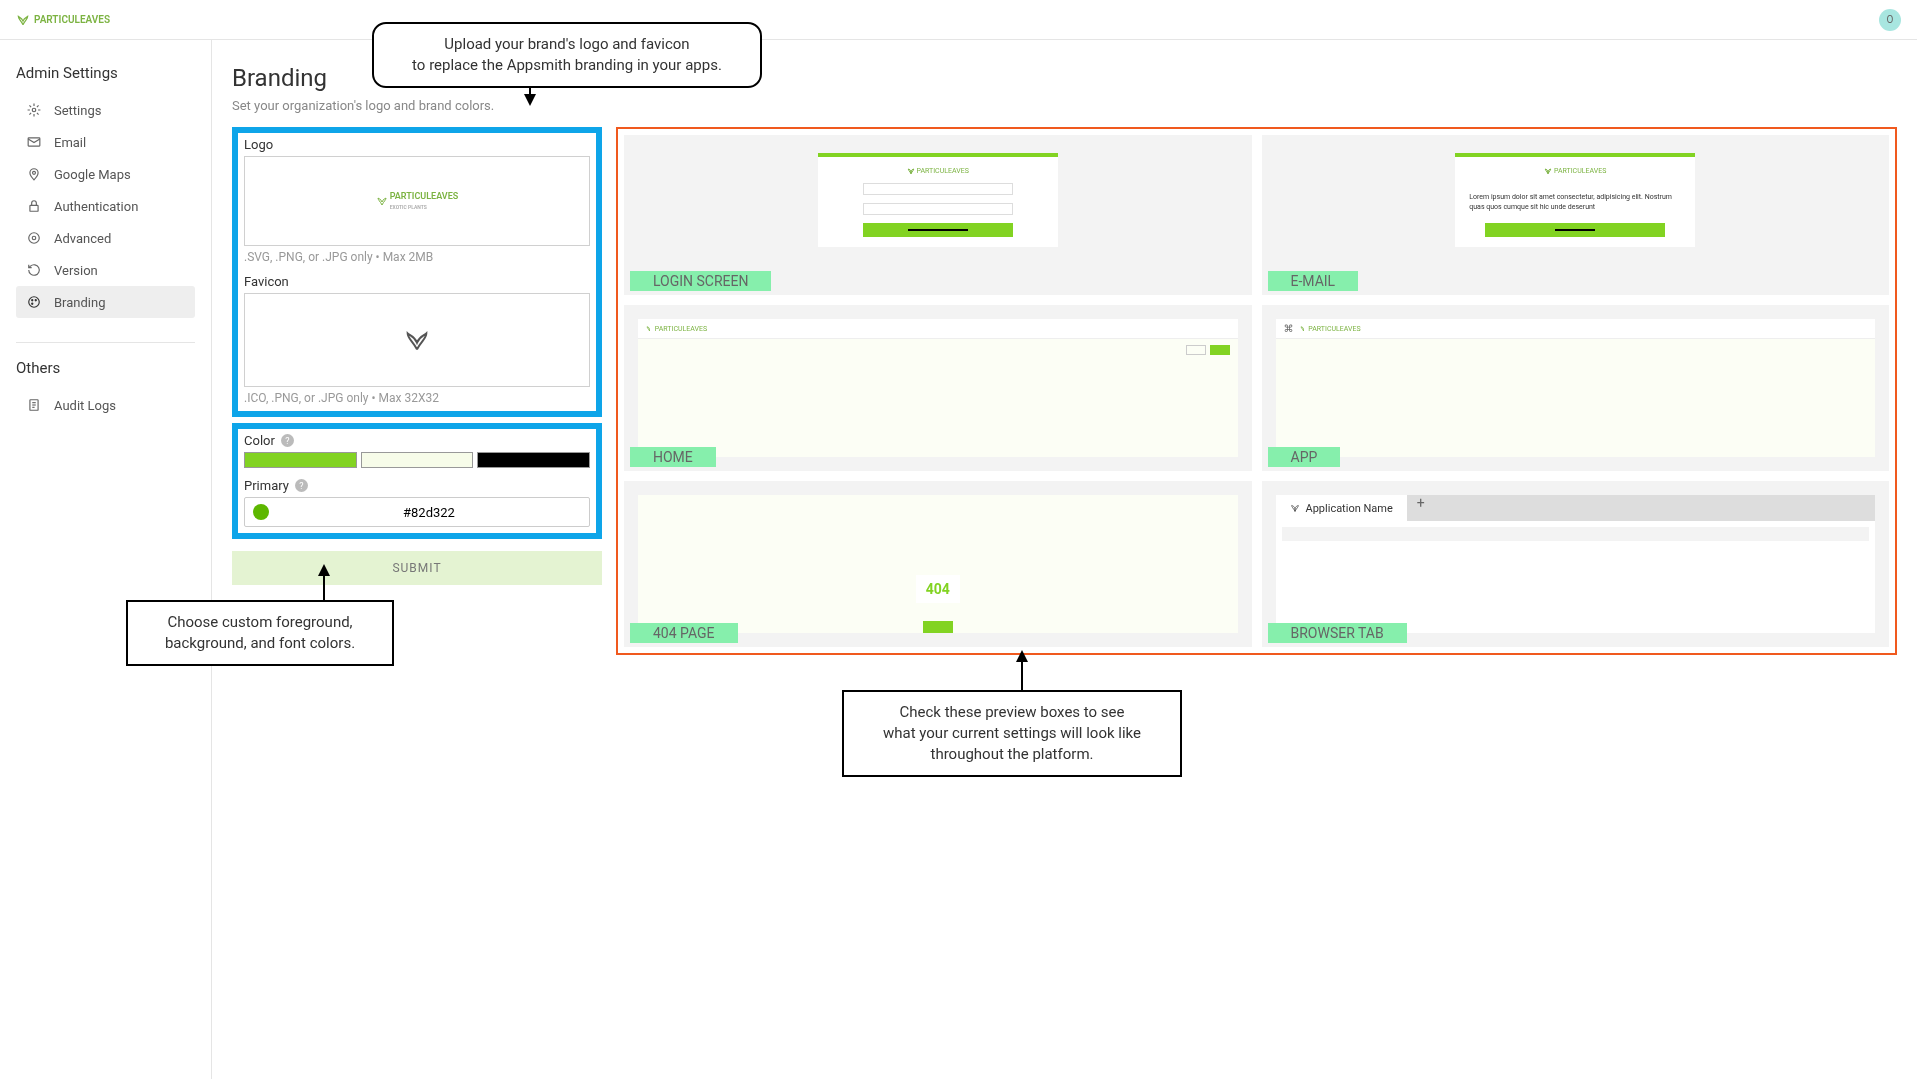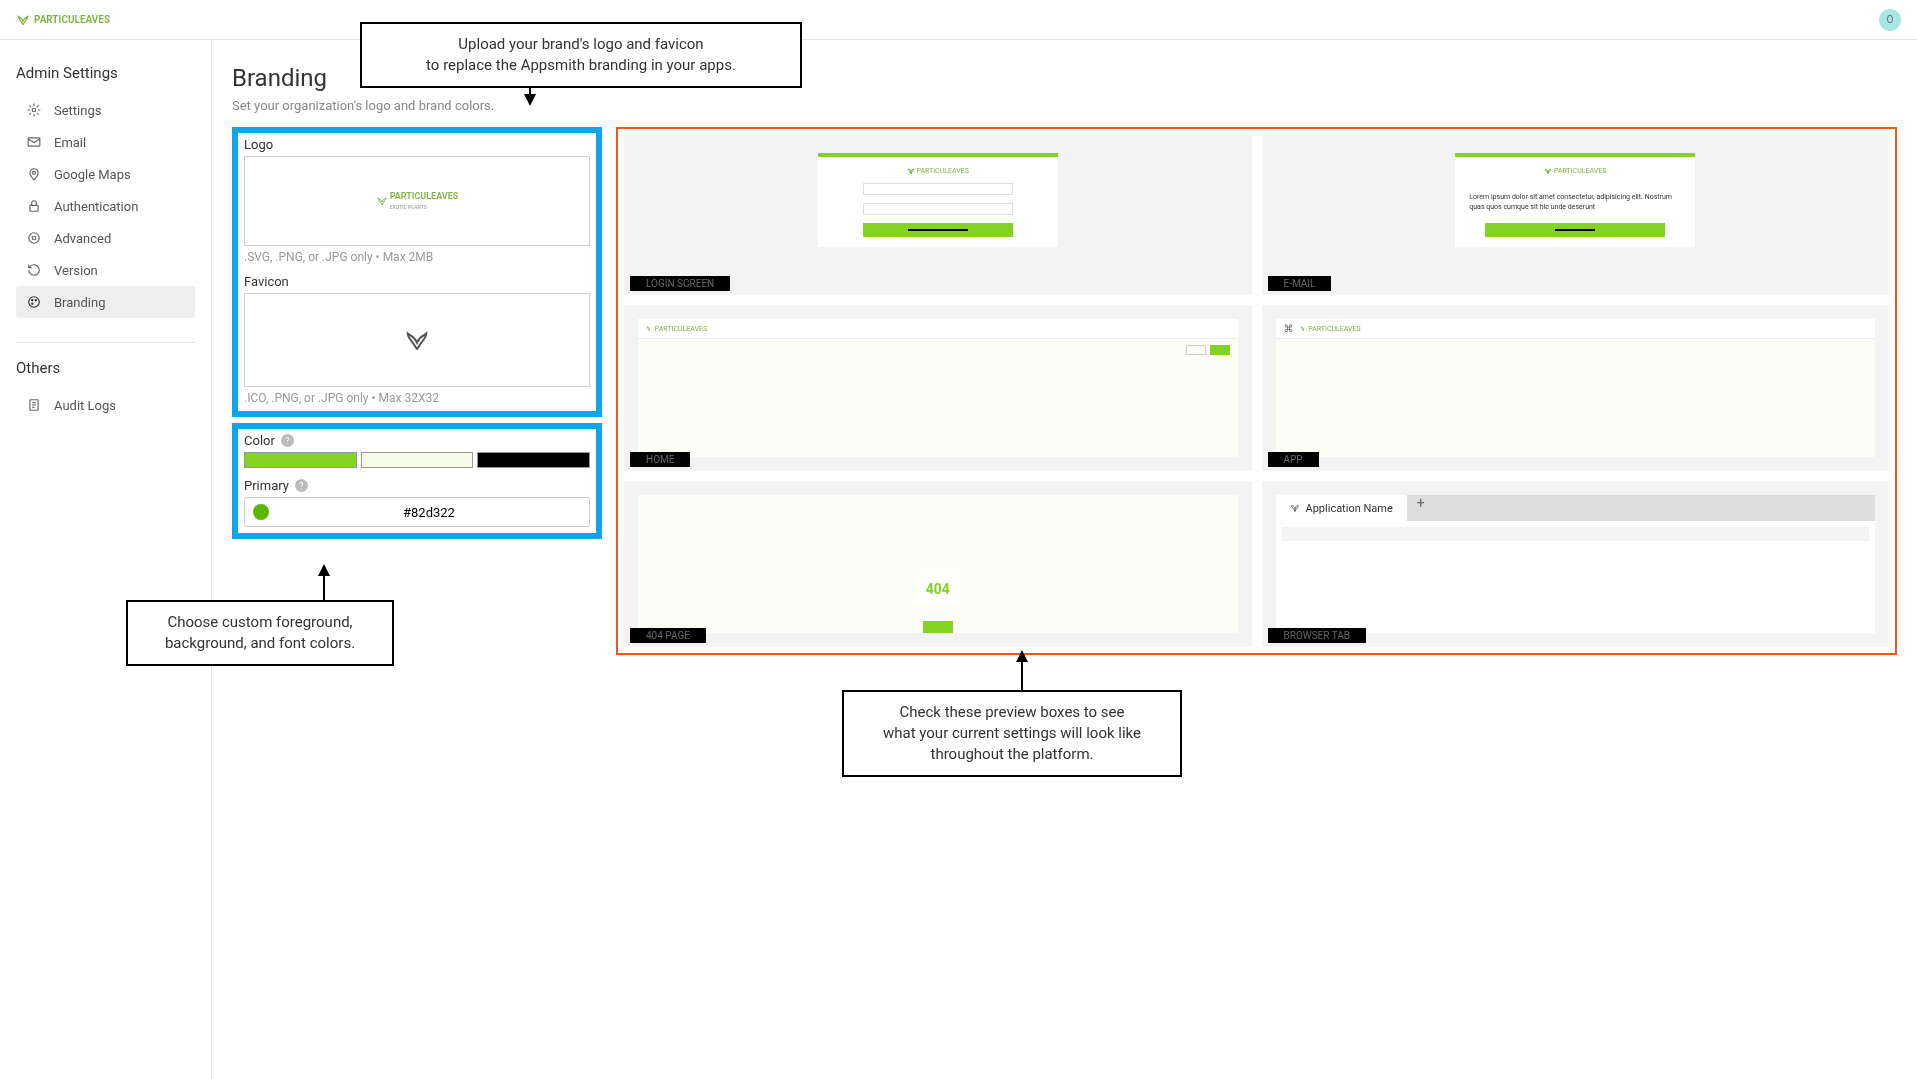--- a/index.html
+++ b/index.html
@@ -49,21 +49,21 @@
 .color-dot { width: 16px; height: 16px; border-radius: 50%; background: #5db700; }
 .color-input { border: 0; outline: 0; font-size: 13px; flex: 1; text-align: center; }
 
 .submit-btn { width: 100%; padding: 10px; background: #e4f3d2; color: #777; border: 0; font-size: 12px; letter-spacing: 1px; cursor: pointer; margin-top: 6px; }
 
 
 .preview-grid { border: 2px solid #f0591e; padding: 6px; display: grid; grid-template-columns: 1fr 1fr; gap: 10px; }
 .preview-card { background: #f3f3f3; position: relative; height: 160px; padding: 18px; display: flex; flex-direction: column; align-items: center; }
 .preview-card.short { height: 166px; }
 .preview-card.tall { height: 166px; }
-.preview-label { position: absolute; bottom: 4px; left: 6px; background: #000000; font-size: 10px; color: #666; padding: 2px 16px; }
+.preview-label { position: absolute; bottom: 4px; left: 6px; background: #86efac; font-size: 14px; color: #666; padding: 2px 23px; }
 .preview-inner { background: #fff; width: 240px; display: flex; flex-direction: column; align-items: center; }
 .preview-inner-wide { background: #fff; width: 100%; height: 100%; }
 .green-bar-top { height: 4px; width: 100%; background: #82d322; }
 .tiny-logo { font-size: 7px; color: #7cb342; margin: 10px 0 8px 0; }
 .fake-input { width: 150px; height: 12px; border: 1px solid #ddd; margin-bottom: 8px; }
 .green-btn-wide { width: 150px; height: 14px; background: #82d322; margin-bottom: 10px; display: flex; align-items: center; justify-content: center; }
 .black-line { width: 60px; height: 2px; background: #000; }
 .lorem { font-size: 7px; color: #333; margin: 10px 14px; line-height: 1.4; }
 
 .home-header { height: 20px; border-bottom: 1px solid #eee; display: flex; align-items: center; padding: 0 8px; justify-content: space-between; }
@@ -235,20 +235,21 @@
           <div class="field-label">
             <span>Primary</span>
             <span class="help-icon">?</span>
           </div>
           <div class="color-input-row">
             <span class="color-dot"></span>
             <input class="color-input" value="#82d322" style="">
           </div>
         </div>
 
+        <button class="submit-btn">SUBMIT</button>
       </div>
 
       <div class="preview-col">
         <div class="preview-grid">
 
           <div class="preview-card">
             <div class="preview-inner">
               <div class="green-bar-top"></div>
               <div class="tiny-logo">
                 <svg width="8" height="8" viewBox="0 0 24 24" fill="none" stroke="#7cb342" stroke-width="3" style="vertical-align:middle;">
@@ -340,21 +341,21 @@
               <div class="addr-bar"></div>
               <div style="flex:1;"></div>
             </div>
             <div class="preview-label">BROWSER TAB</div>
           </div>
 
         </div>
       </div>
     </div>
 
-    <div class="callout" style="top:-18px;left:148px;width:442px;">
+    <div class="callout" style="top:-18px;left:160px;width:390px;border-radius:14px;">
       Upload your brand's logo and favicon<br>to replace the Appsmith branding in your apps.
     </div>
     <svg class="arrow" style="top:30px;left:308px;" width="20" height="36">
         <line x1="10" y1="0" x2="10" y2="28" stroke="#000" stroke-width="2"></line>
         <polygon points="10,36
  4,24 16,24" fill="#000"></polygon>
       </svg>
 
     <div class="callout" style="top:560px;left:-86px;width:268px;">
       Choose custom foreground,<br>background, and font colors.

